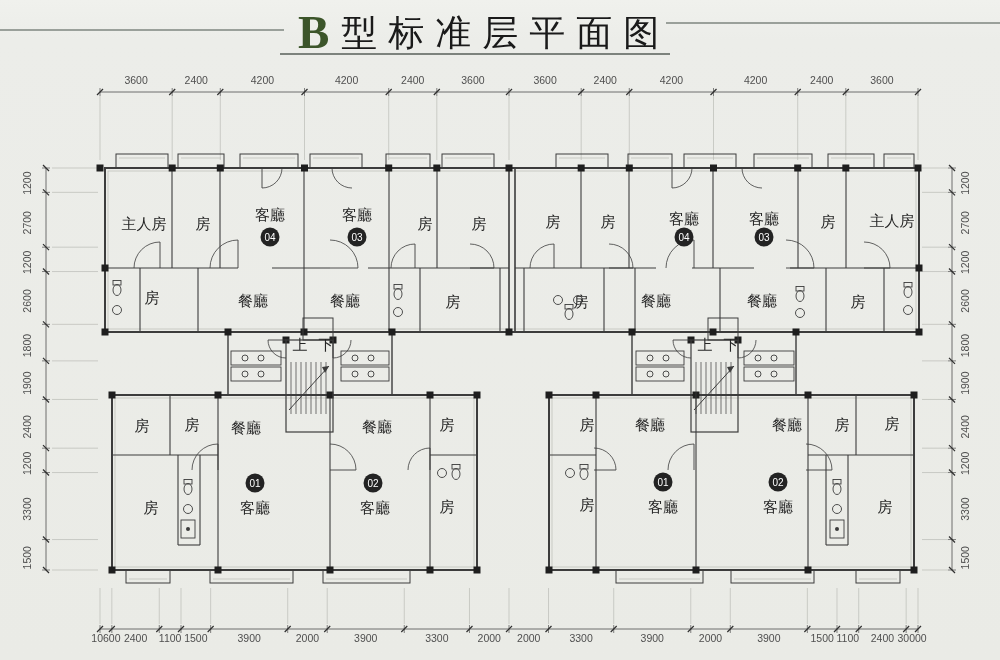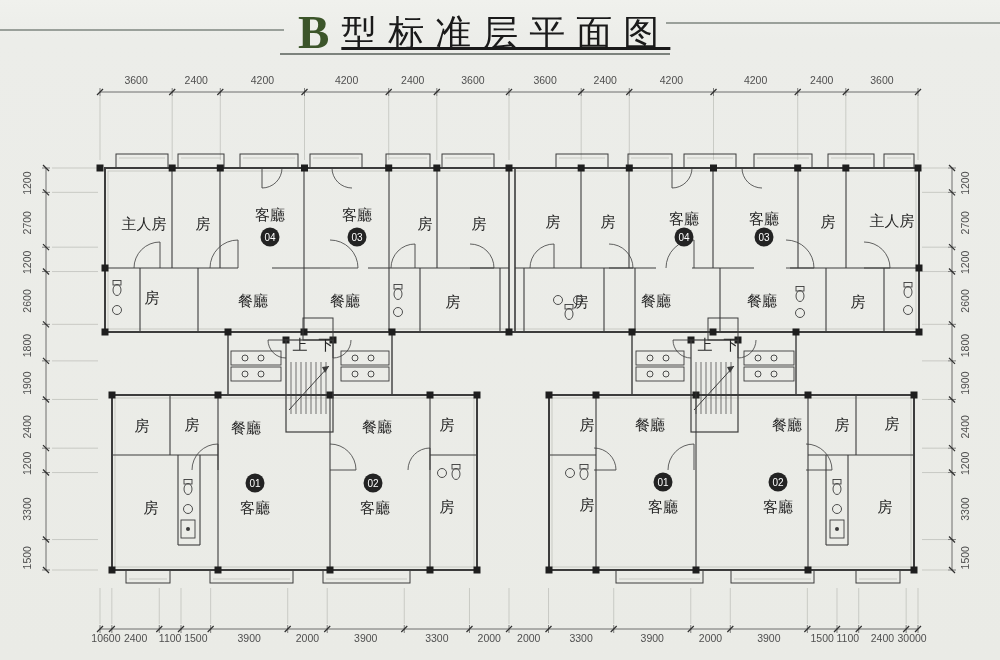--- a/index.html
+++ b/index.html
@@ -2,21 +2,21 @@
 <html><head>
 <meta charset="utf-8">
 <style>
   html,body{margin:0;padding:0;width:1000px;height:660px;background:#ecede9;overflow:hidden;
     font-family:"Liberation Sans", sans-serif;}
   #stage{position:relative;width:1000px;height:660px;background:linear-gradient(180deg,#f0f1ed 0%,#ecede9 6%,#eaebe6 100%);}
   .rule{position:absolute;background:#9aa09a;}
   #title-block{position:absolute;left:298px;top:0px;height:58px;display:flex;align-items:flex-end;}
   #title-letter{font-family:"Liberation Serif", serif;font-weight:bold;font-size:47px;line-height:52px;
     color:#3c552a;letter-spacing:2px;}
-  #title-text{font-size:36px;line-height:50px;color:#1a1a1a;letter-spacing:11px;margin-left:10px;font-weight:500;text-decoration:underline;}
+  #title-text{font-size:36px;line-height:50px;color:#1a1a1a;letter-spacing:11px;margin-left:10px;font-weight:500;}
   svg text{font-family:"Liberation Sans", sans-serif;}
 </style>
 </head>
 <body>
 
 <div id="stage">
   <div class="rule" style="left:0;top:29px;width:284px;height:2px;"></div>
   <div class="rule" style="left:666px;top:22px;width:334px;height:2px;"></div>
   <div class="rule" style="left:280px;top:53px;width:390px;height:2px;background:#7d837d;"></div>
 

